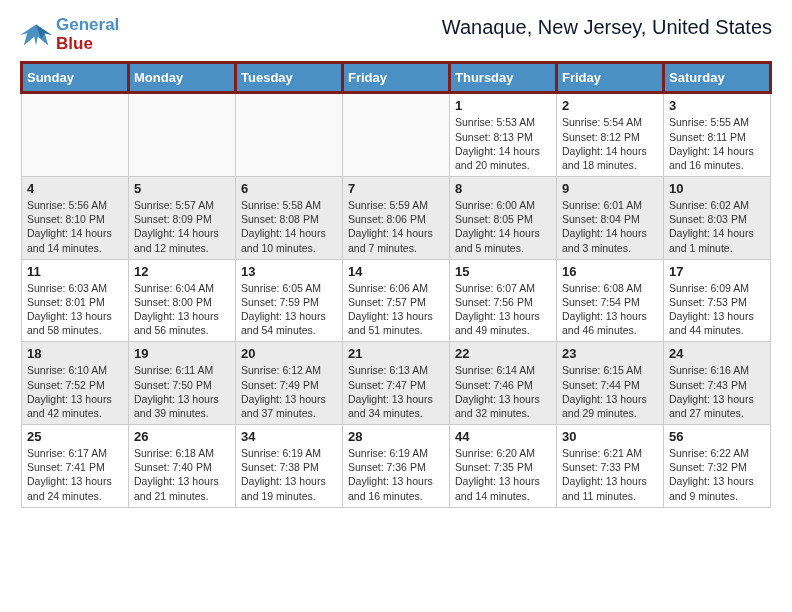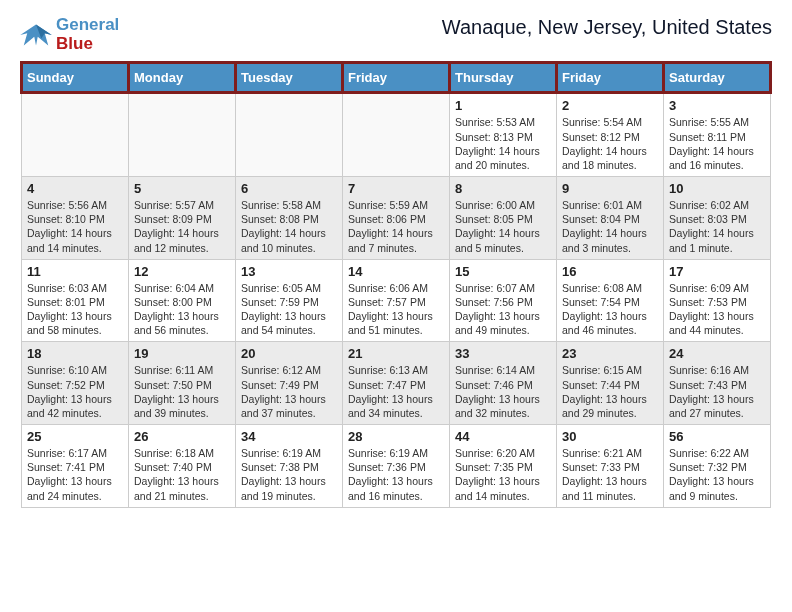--- a/index.html
+++ b/index.html
@@ -208,21 +208,21 @@
         </td>
         <td>
           <span class="day-num">20</span>
           <div class="day-info">Sunrise: 6:12 AM<br>Sunset: 7:49 PM<br>Daylight: 13 hours<br>and 37 minutes.</div>
         </td>
         <td>
           <span class="day-num">21</span>
           <div class="day-info">Sunrise: 6:13 AM<br>Sunset: 7:47 PM<br>Daylight: 13 hours<br>and 34 minutes.</div>
         </td>
         <td>
-          <span class="day-num">33</span>
+          <span class="day-num">22</span>
           <div class="day-info">Sunrise: 6:14 AM<br>Sunset: 7:46 PM<br>Daylight: 13 hours<br>and 32 minutes.</div>
         </td>
         <td>
           <span class="day-num">23</span>
           <div class="day-info">Sunrise: 6:15 AM<br>Sunset: 7:44 PM<br>Daylight: 13 hours<br>and 29 minutes.</div>
         </td>
         <td>
           <span class="day-num">24</span>
           <div class="day-info">Sunrise: 6:16 AM<br>Sunset: 7:43 PM<br>Daylight: 13 hours<br>and 27 minutes.</div>
         </td>

